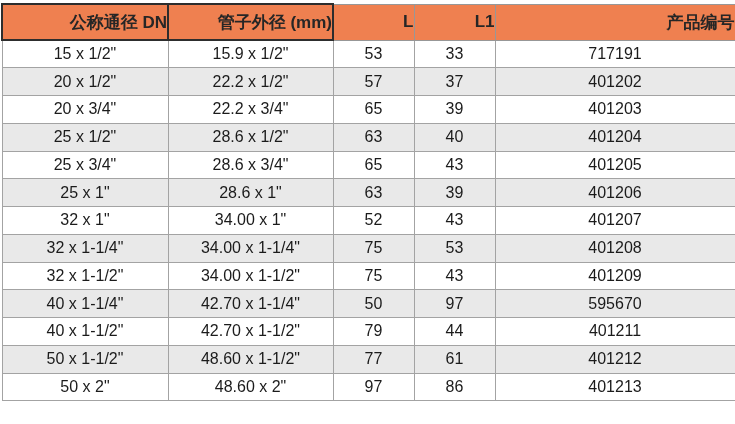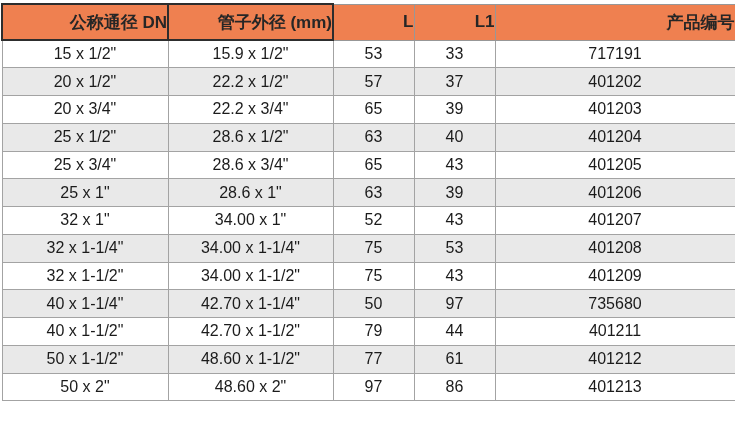--- a/index.html
+++ b/index.html
@@ -144,21 +144,21 @@
           <td>34.00 x 1-1/2"</td>
           <td>75</td>
           <td>43</td>
           <td>401209</td>
         </tr>
         <tr>
           <td>40 x 1-1/4"</td>
           <td>42.70 x 1-1/4"</td>
           <td>50</td>
           <td>97</td>
-          <td>735680</td>
+          <td>595670</td>
         </tr>
         <tr>
           <td>40 x 1-1/2"</td>
           <td>42.70 x 1-1/2"</td>
           <td>79</td>
           <td>44</td>
           <td>401211</td>
         </tr>
         <tr>
           <td>50 x 1-1/2"</td>

